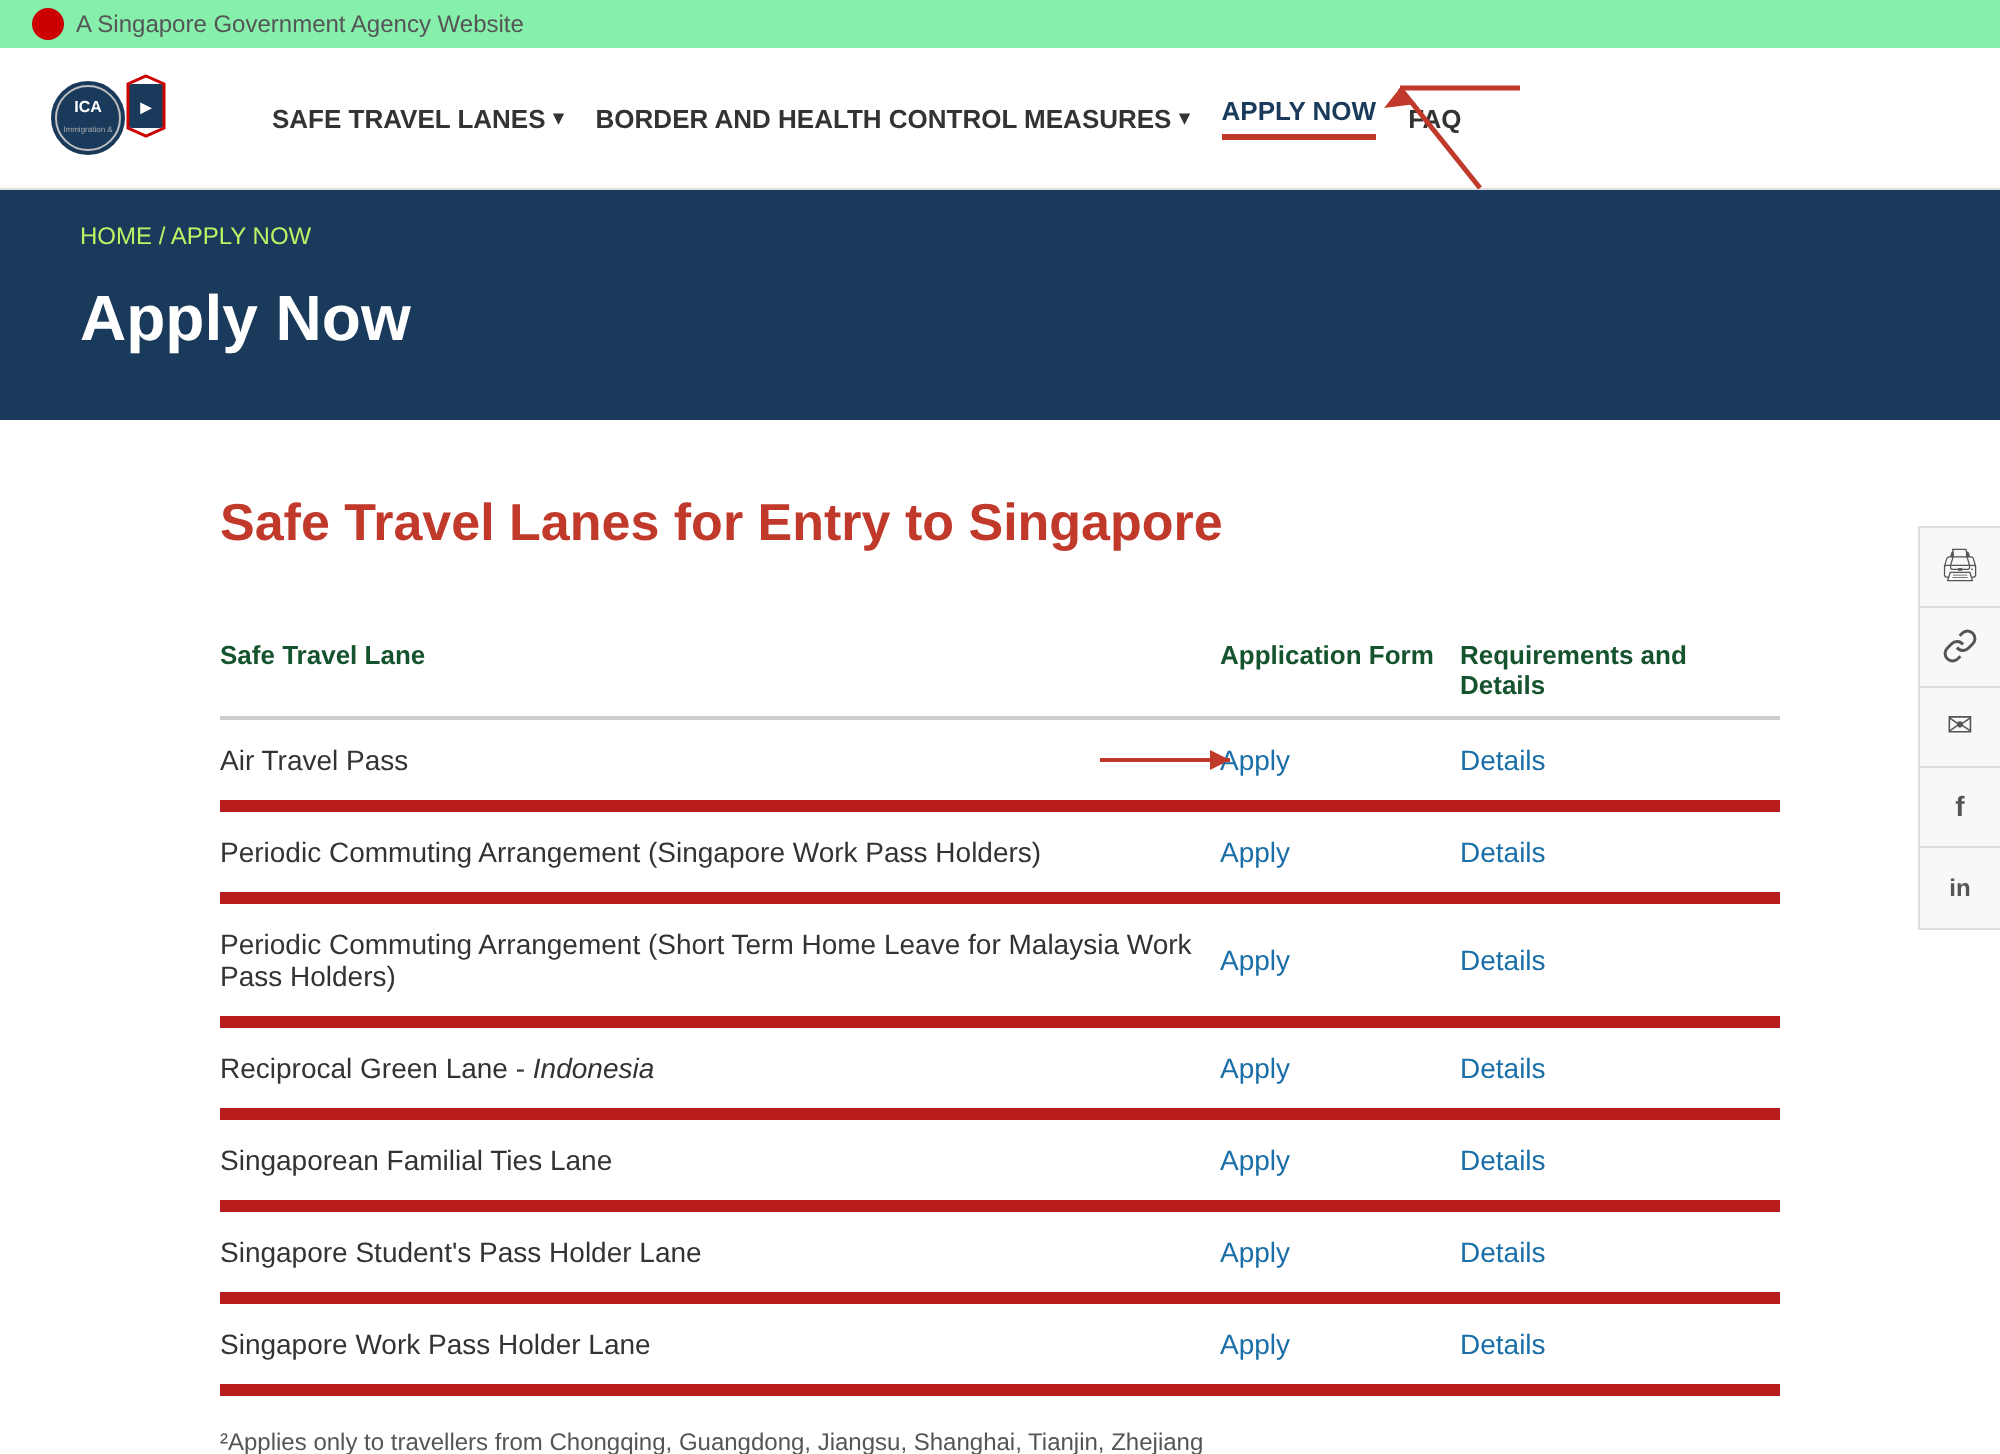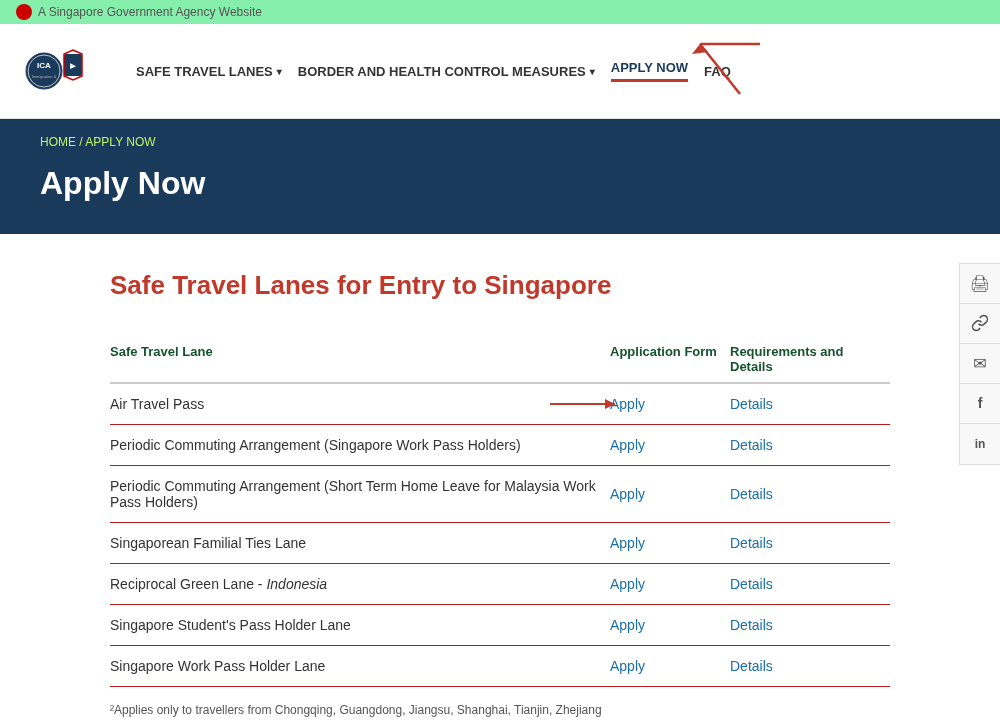--- a/index.html
+++ b/index.html
@@ -21,21 +21,21 @@
       background: #c00;
       border-radius: 50%;
       display: inline-block;
       flex-shrink: 0;
     }
 
     
     .header {
       background: #fff;
       border-bottom: 1px solid #e0e0e0;
-      padding: 22px 24px;
+      padding: 10px 24px;
       display: flex;
       align-items: center;
       gap: 32px;
       position: relative;
     }
     .logo-area {
       display: flex;
       align-items: center;
       gap: 8px;
     }
@@ -121,21 +121,21 @@
       margin-top: 48px;
     }
     .lanes-table th.app-col {
       width: 120px;
     }
     .lanes-table th.req-col {
       width: 160px;
     }
     .lanes-table td {
       padding: 12px 12px 12px 0;
-      border-bottom: 1px solid #b91c1c;
+      border-bottom: 6px solid #b91c1c;
       font-size: 14px;
       vertical-align: middle;
     }
     .lanes-table td a {
       color: #1a6fa8;
       text-decoration: none;
     }
     .lanes-table td em {
       font-style: italic;
     }
@@ -270,26 +270,26 @@
           <td>Periodic Commuting Arrangement (Singapore Work Pass Holders)</td>
           <td style="position: relative;"><a href="#">Apply</a></td>
           <td><a href="#">Details</a></td>
         </tr>
         <tr style="position: relative;">
           <td>Periodic Commuting Arrangement (Short Term Home Leave for Malaysia Work Pass Holders)</td>
           <td style="position: relative;"><a href="#">Apply</a></td>
           <td><a href="#">Details</a></td>
         </tr>
         <tr style="position: relative;">
+          <td><span>Reciprocal Green Lane - </span><em>Indonesia</em></td>
+          <td style="position: relative;"><a href="#">Apply</a></td>
+          <td><a href="#">Details</a></td>
+        </tr>
+        <tr style="position: relative;">
           <td>Singaporean Familial Ties Lane</td>
-          <td style="position: relative;"><a href="#">Apply</a></td>
-          <td><a href="#">Details</a></td>
-        </tr>
-        <tr style="position: relative;">
-          <td><span>Reciprocal Green Lane - </span><em>Indonesia</em></td>
           <td style="position: relative;"><a href="#">Apply</a></td>
           <td><a href="#">Details</a></td>
         </tr>
         <tr style="position: relative;">
           <td>Singapore Student's Pass Holder Lane</td>
           <td style="position: relative;"><a href="#">Apply</a></td>
           <td><a href="#">Details</a></td>
         </tr>
         <tr style="position: relative;">
           <td>Singapore Work Pass Holder Lane</td>

